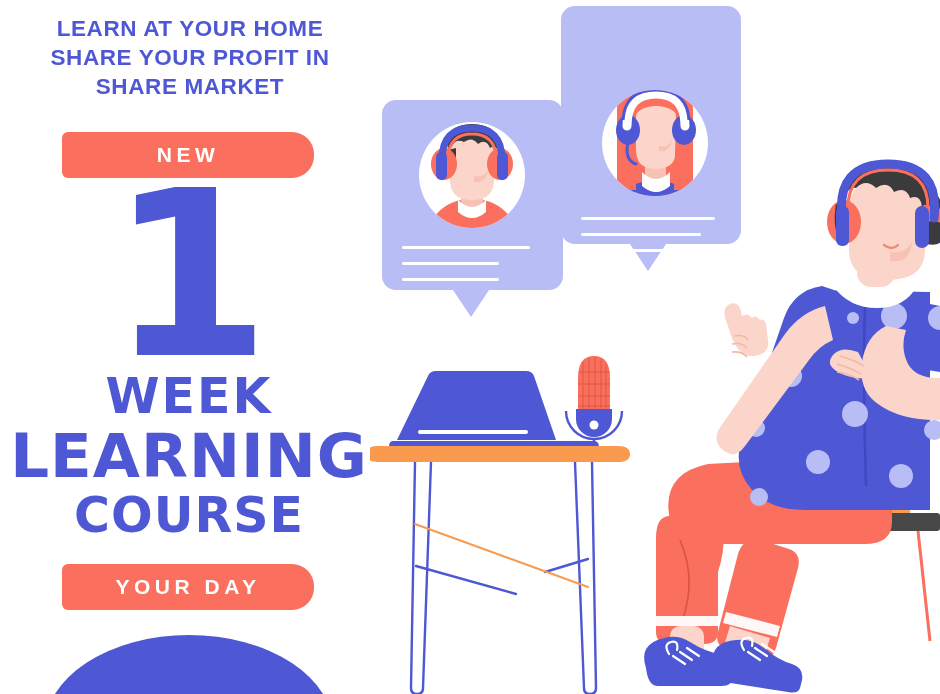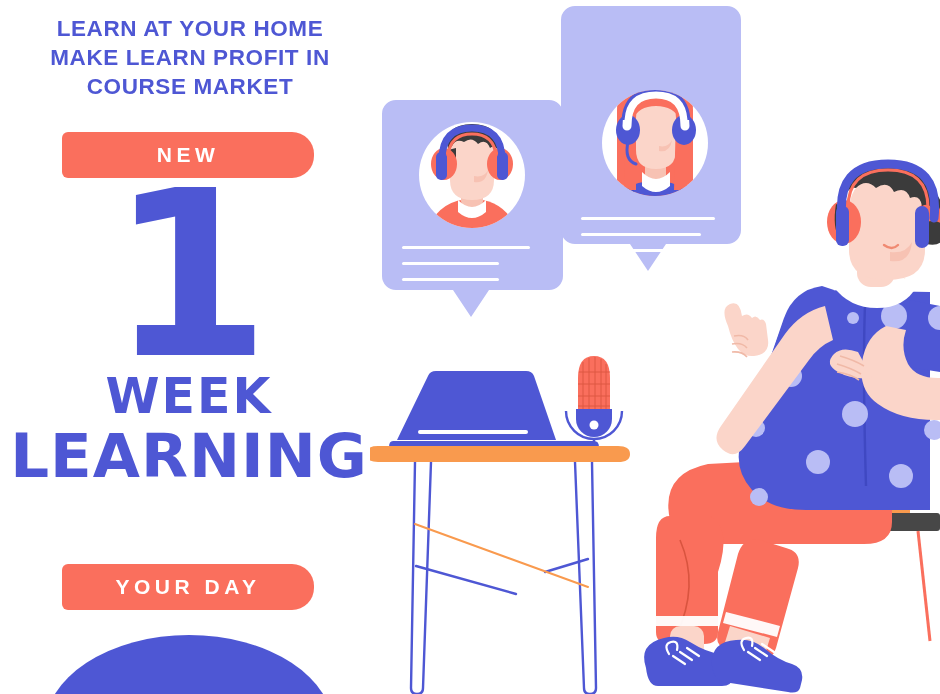--- a/index.html
+++ b/index.html
@@ -85,33 +85,34 @@
 </style>
 </head>
 <body>
 
 <div id="poster">
 
   <div id="left-col">
 
     <div id="headline">
       <span class="hl">LEARN AT YOUR HOME</span>
-      <span class="hl">MAKE LEARN PROFIT IN</span>
-      <span class="hl">COURSE MARKET</span>
+      <span class="hl">SHARE YOUR PROFIT IN</span>
+      <span class="hl">SHARE MARKET</span>
     </div>
 
     <div class="ribbon" id="ribbon-new">
       <span>NEW</span>
     </div>
 
     <div id="big-one">1</div>
 
     <div id="course-lines">
       <span class="cl cl1">WEEK</span>
       <span class="cl cl2">LEARNING</span>
+      <span class="cl cl3">COURSE</span>
     </div>
 
     <div class="ribbon" id="ribbon-everyday">
       <span>YOUR DAY</span>
     </div>
 
     <div id="bottom-dome"></div>
   </div>
 
   <div id="illustration">

